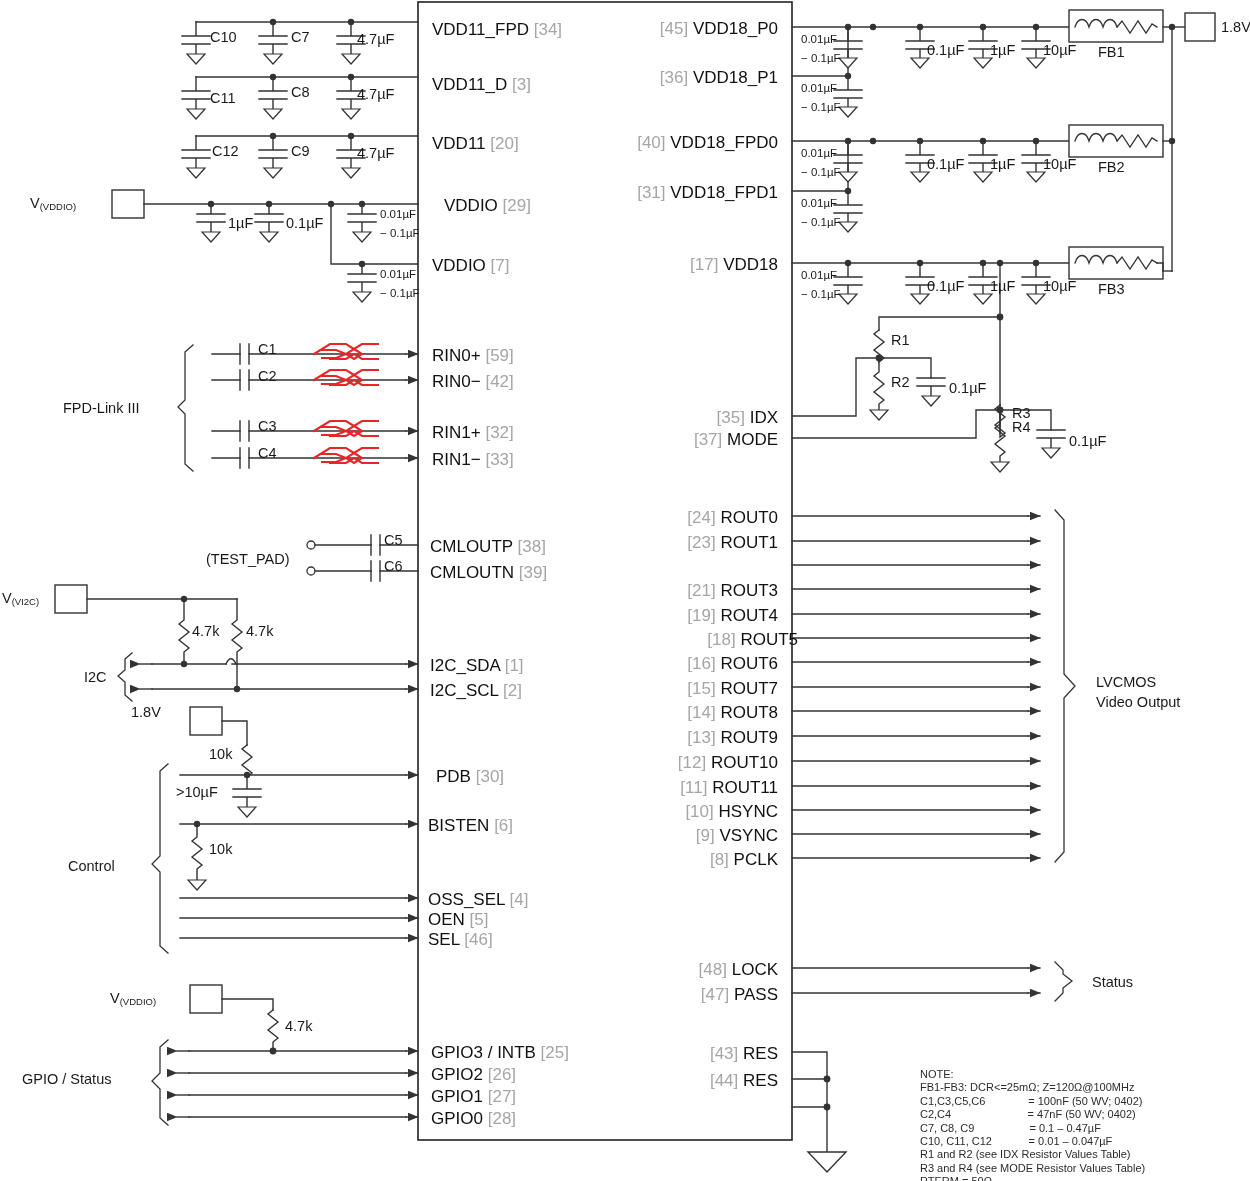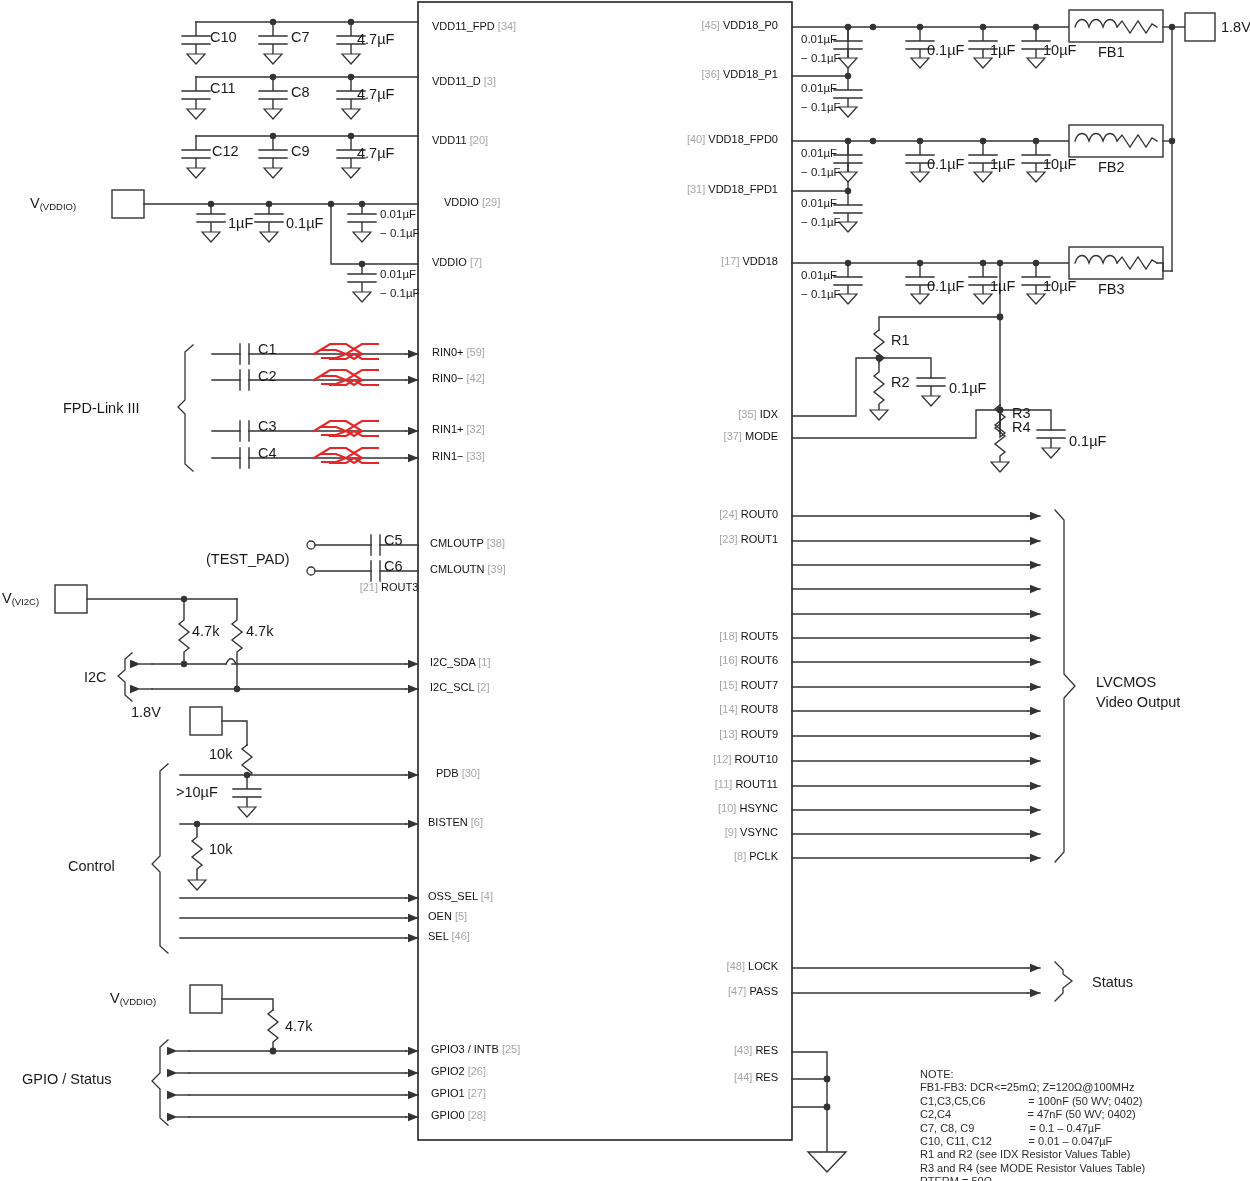--- a/index.html
+++ b/index.html
@@ -1,20 +1,20 @@
 <!DOCTYPE html>
 <html><head>
 <meta charset="utf-8">
 <style>
   html,body{margin:0;padding:0;background:#ffffff;}
   body{font-family:"Liberation Sans", sans-serif;}
   #root{position:relative;width:1250px;height:1181px;overflow:hidden;background:#fff;}
   svg{position:absolute;left:0;top:0;}
   .lbl{position:absolute;font-size:14.5px;color:#1a1a1a;white-space:nowrap;line-height:1;}
-  .pin{position:absolute;font-size:11px;color:#111;white-space:nowrap;line-height:1;}
+  .pin{position:absolute;font-size:17px;color:#111;white-space:nowrap;line-height:1;}
   .pinnum{color:#a6a6a6;}
   .sm{font-size:11.5px;color:#1a1a1a;white-space:nowrap;}
   .note{position:absolute;font-size:11px;color:#2b2b2b;line-height:13.4px;white-space:pre;}
   .grp{position:absolute;font-size:14.5px;color:#1a1a1a;white-space:nowrap;}
   .sub{font-size:9.5px;vertical-align:baseline;position:relative;top:2px;}
 </style>
 </head>
 <body>
 
 <div id="root">
@@ -355,21 +355,21 @@
   <path d="M792,1107 L827,1107"></path>
   <circle cx="827" cy="1107" r="3.4" fill="#333" stroke="none"></circle>
   <path d="M808,1152 L846,1152 L827,1172 z" fill="#fff" stroke="#333" stroke-width="1.4"></path>
 
   </g>
 </svg>
 
 <div class="lbl" style="left:210px;top:30px;">C10</div>
 <div class="lbl" style="left:291px;top:30px;">C7</div>
 <div class="lbl" style="left:357px;top:32px;">4.7µF</div>
-<div class="lbl" style="left:210px;top:81px;">C11</div>
+<div class="lbl" style="left:210px;top:91px;">C11</div>
 <div class="lbl" style="left:291px;top:85px;">C8</div>
 <div class="lbl" style="left:357px;top:87px;">4.7µF</div>
 <div class="lbl" style="left:212px;top:144px;">C12</div>
 <div class="lbl" style="left:291px;top:144px;">C9</div>
 <div class="lbl" style="left:357px;top:146px;">4.7µF</div>
 
 <div class="lbl" style="left:30px;top:196px;"><span>V</span><span class="sub">(VDDIO)</span></div>
 <div class="lbl" style="left:228px;top:216px;">1µF</div>
 <div class="lbl" style="left:286px;top:216px;">0.1µF</div>
 <div class="sm" style="position:absolute;left:380px;top:208px;">0.01µF</div>
@@ -428,22 +428,23 @@
 <div class="pin" style="left:0px;top:20px;width:778px;text-align:right;"><span class="pinnum">[45]</span> <span>VDD18_P0</span></div>
 <div class="pin" style="left:0px;top:69px;width:778px;text-align:right;"><span class="pinnum">[36]</span> <span>VDD18_P1</span></div>
 <div class="pin" style="left:0px;top:134px;width:778px;text-align:right;"><span class="pinnum">[40]</span> <span>VDD18_FPD0</span></div>
 <div class="pin" style="left:0px;top:184px;width:778px;text-align:right;"><span class="pinnum">[31]</span> <span>VDD18_FPD1</span></div>
 <div class="pin" style="left:0px;top:256px;width:778px;text-align:right;"><span class="pinnum">[17]</span> <span>VDD18</span></div>
 <div class="pin" style="left:0px;top:409px;width:778px;text-align:right;"><span class="pinnum">[35]</span> <span>IDX</span></div>
 <div class="pin" style="left:0px;top:431px;width:778px;text-align:right;"><span class="pinnum">[37]</span> <span>MODE</span></div>
 
 <div class="pin" style="left:0px;top:509px;width:778px;text-align:right;"><span class="pinnum">[24]</span> <span>ROUT0</span></div>
 <div class="pin" style="left:0px;top:534px;width:778px;text-align:right;"><span class="pinnum">[23]</span> <span>ROUT1</span></div>
-<div class="pin" style="left:0px;top:582px;width:778px;text-align:center;"><span class="pinnum">[21]</span> <span>ROUT3</span></div>
-<div class="pin" style="left:0px;top:631px;width:778px;text-align:right;"><span class="pinnum">[18]</span> <span>ROUT5</span></div>
+<div class="pin" style="left:0px;top:582px;width:778px;text-align:right;"><span class="pinnum">[21]</span> <span>ROUT3</span></div>
+<div class="pin" style="left:0px;top:607px;width:778px;text-align:right;"><span class="pinnum">[19]</span> <span>ROUT4</span></div>
+<div class="pin" style="left:0px;top:631px;width:778px;text-align:right;padding-left:20px;"><span class="pinnum">[18]</span> <span>ROUT5</span></div>
 <div class="pin" style="left:0px;top:655px;width:778px;text-align:right;"><span class="pinnum">[16]</span> <span>ROUT6</span></div>
 <div class="pin" style="left:0px;top:680px;width:778px;text-align:right;"><span class="pinnum">[15]</span> <span>ROUT7</span></div>
 <div class="pin" style="left:0px;top:704px;width:778px;text-align:right;"><span class="pinnum">[14]</span> <span>ROUT8</span></div>
 <div class="pin" style="left:0px;top:729px;width:778px;text-align:right;"><span class="pinnum">[13]</span> <span>ROUT9</span></div>
 <div class="pin" style="left:0px;top:754px;width:778px;text-align:right;"><span class="pinnum">[12]</span> <span>ROUT10</span></div>
 <div class="pin" style="left:0px;top:779px;width:778px;text-align:right;"><span class="pinnum">[11]</span> <span>ROUT11</span></div>
 <div class="pin" style="left:0px;top:803px;width:778px;text-align:right;"><span class="pinnum">[10]</span> <span>HSYNC</span></div>
 <div class="pin" style="left:0px;top:827px;width:778px;text-align:right;"><span class="pinnum">[9]</span> <span>VSYNC</span></div>
 <div class="pin" style="left:0px;top:851px;width:778px;text-align:right;"><span class="pinnum">[8]</span> <span>PCLK</span></div>
 

